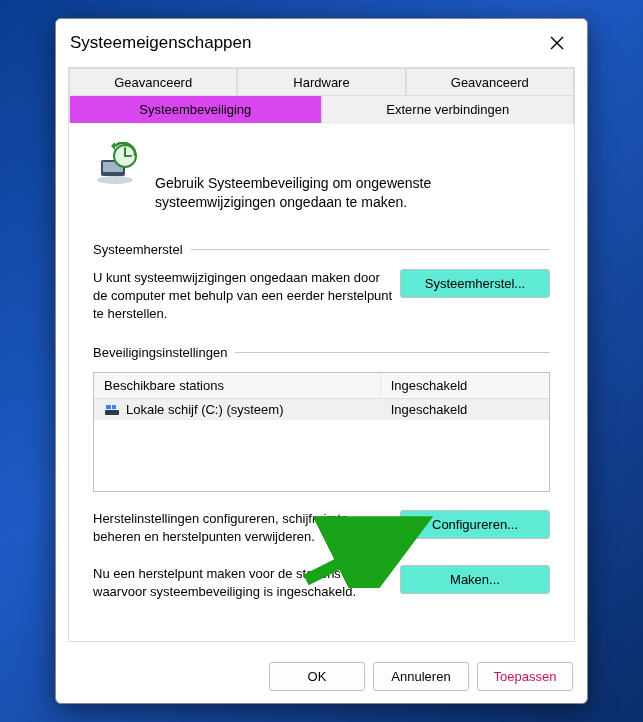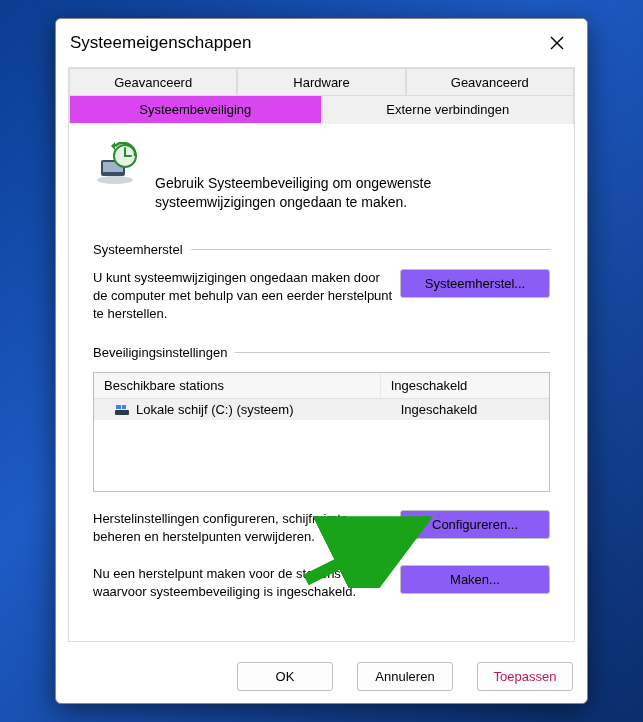--- a/index.html
+++ b/index.html
@@ -97,21 +97,21 @@
   .restore-row {
     display: flex;
     gap: 3px;
     align-items: flex-start;
   }
   .restore-text { flex: 1; font-size: 13px; line-height: 1.4; max-width: 330px; }
   .win-btn {
     min-width: 150px;
     padding: 6px 14px;
     font-size: 13px;
-    background: #8b5cf6;
+    background: #5eead4;
     border: 1px solid #c0c0c0;
     border-radius: 3px;
     cursor: pointer;
     font-family: inherit;
   }
   .drive-table {
     width: 100%;
     border: 1px solid #c0c0c0;
     background: #fff;
     margin-bottom: 18px;
@@ -128,21 +128,21 @@
   .drive-table .col-a { flex: 0 0 63%; border-right: 1px solid #e8e8e8; }
   .drive-table .col-b { flex: 0 0 37%; }
   .drive-table .body {
     min-height: 92px;
   }
   .drive-row {
     display: flex;
     background: #f0f0f0;
     cursor: pointer;
   }
-  .drive-row > div { padding: 3px 20px; font-size: 13px; }
+  .drive-row > div { padding: 3px 10px; font-size: 13px; }
   .drive-cell-a { flex: 0 0 63%; display: flex; align-items: center; gap: 6px; }
   .drive-cell-b { flex: 0 0 37%; }
   .drive-icon svg { width: 16px; height: 14px; display: block; }
   .cfg-row {
     display: flex;
     gap: 24px;
     align-items: flex-start;
     margin-bottom: 18px;
   }
   .cfg-text { flex: 1; font-size: 13px; line-height: 1.4; max-width: 340px; }
@@ -151,21 +151,21 @@
     position: absolute;
     width: 140px;
     height: 80px;
     left: -104px;
     top: -2px;
     pointer-events: none;
   }
   .dialog-buttons {
     display: flex;
     justify-content: flex-end;
-    gap: 24px;
+    gap: 8px;
     padding: 10px 14px 12px 14px;
   }
   .dlg-btn {
     min-width: 96px;
     padding: 6px 12px;
     font-size: 13px;
     background: #fdfdfd;
     border: 1px solid #c0c0c0;
     border-radius: 3px;
     cursor: pointer;

